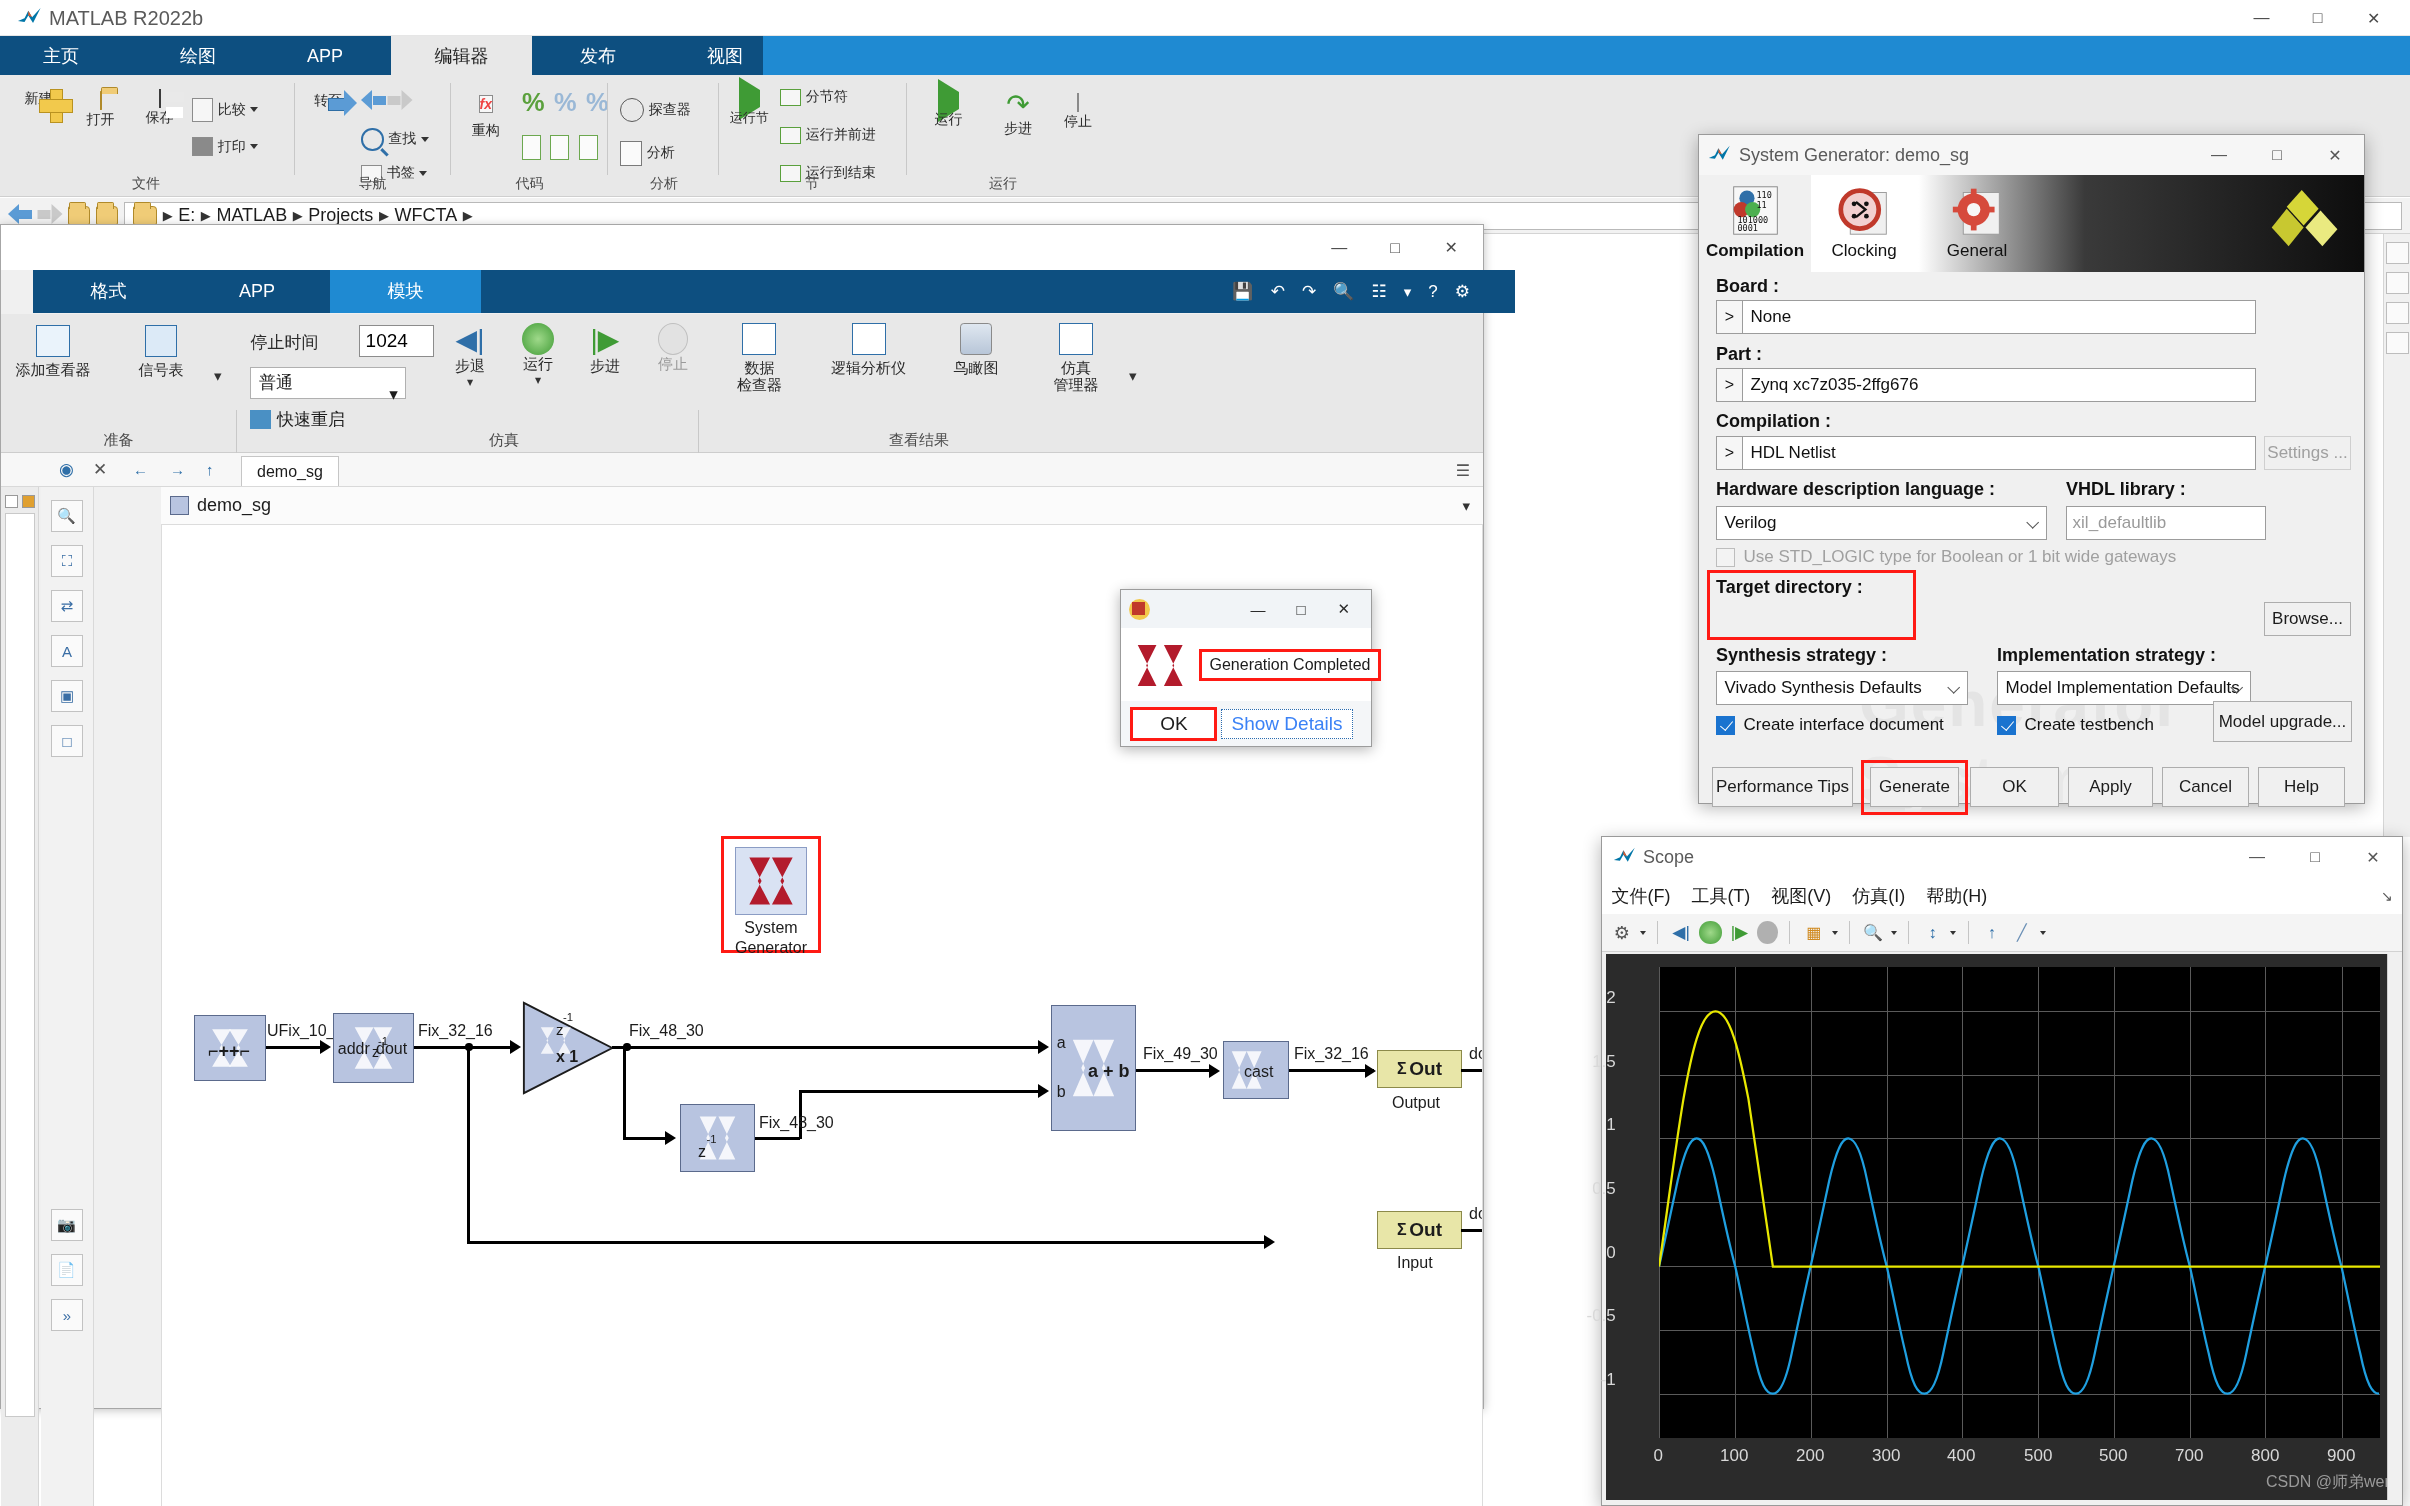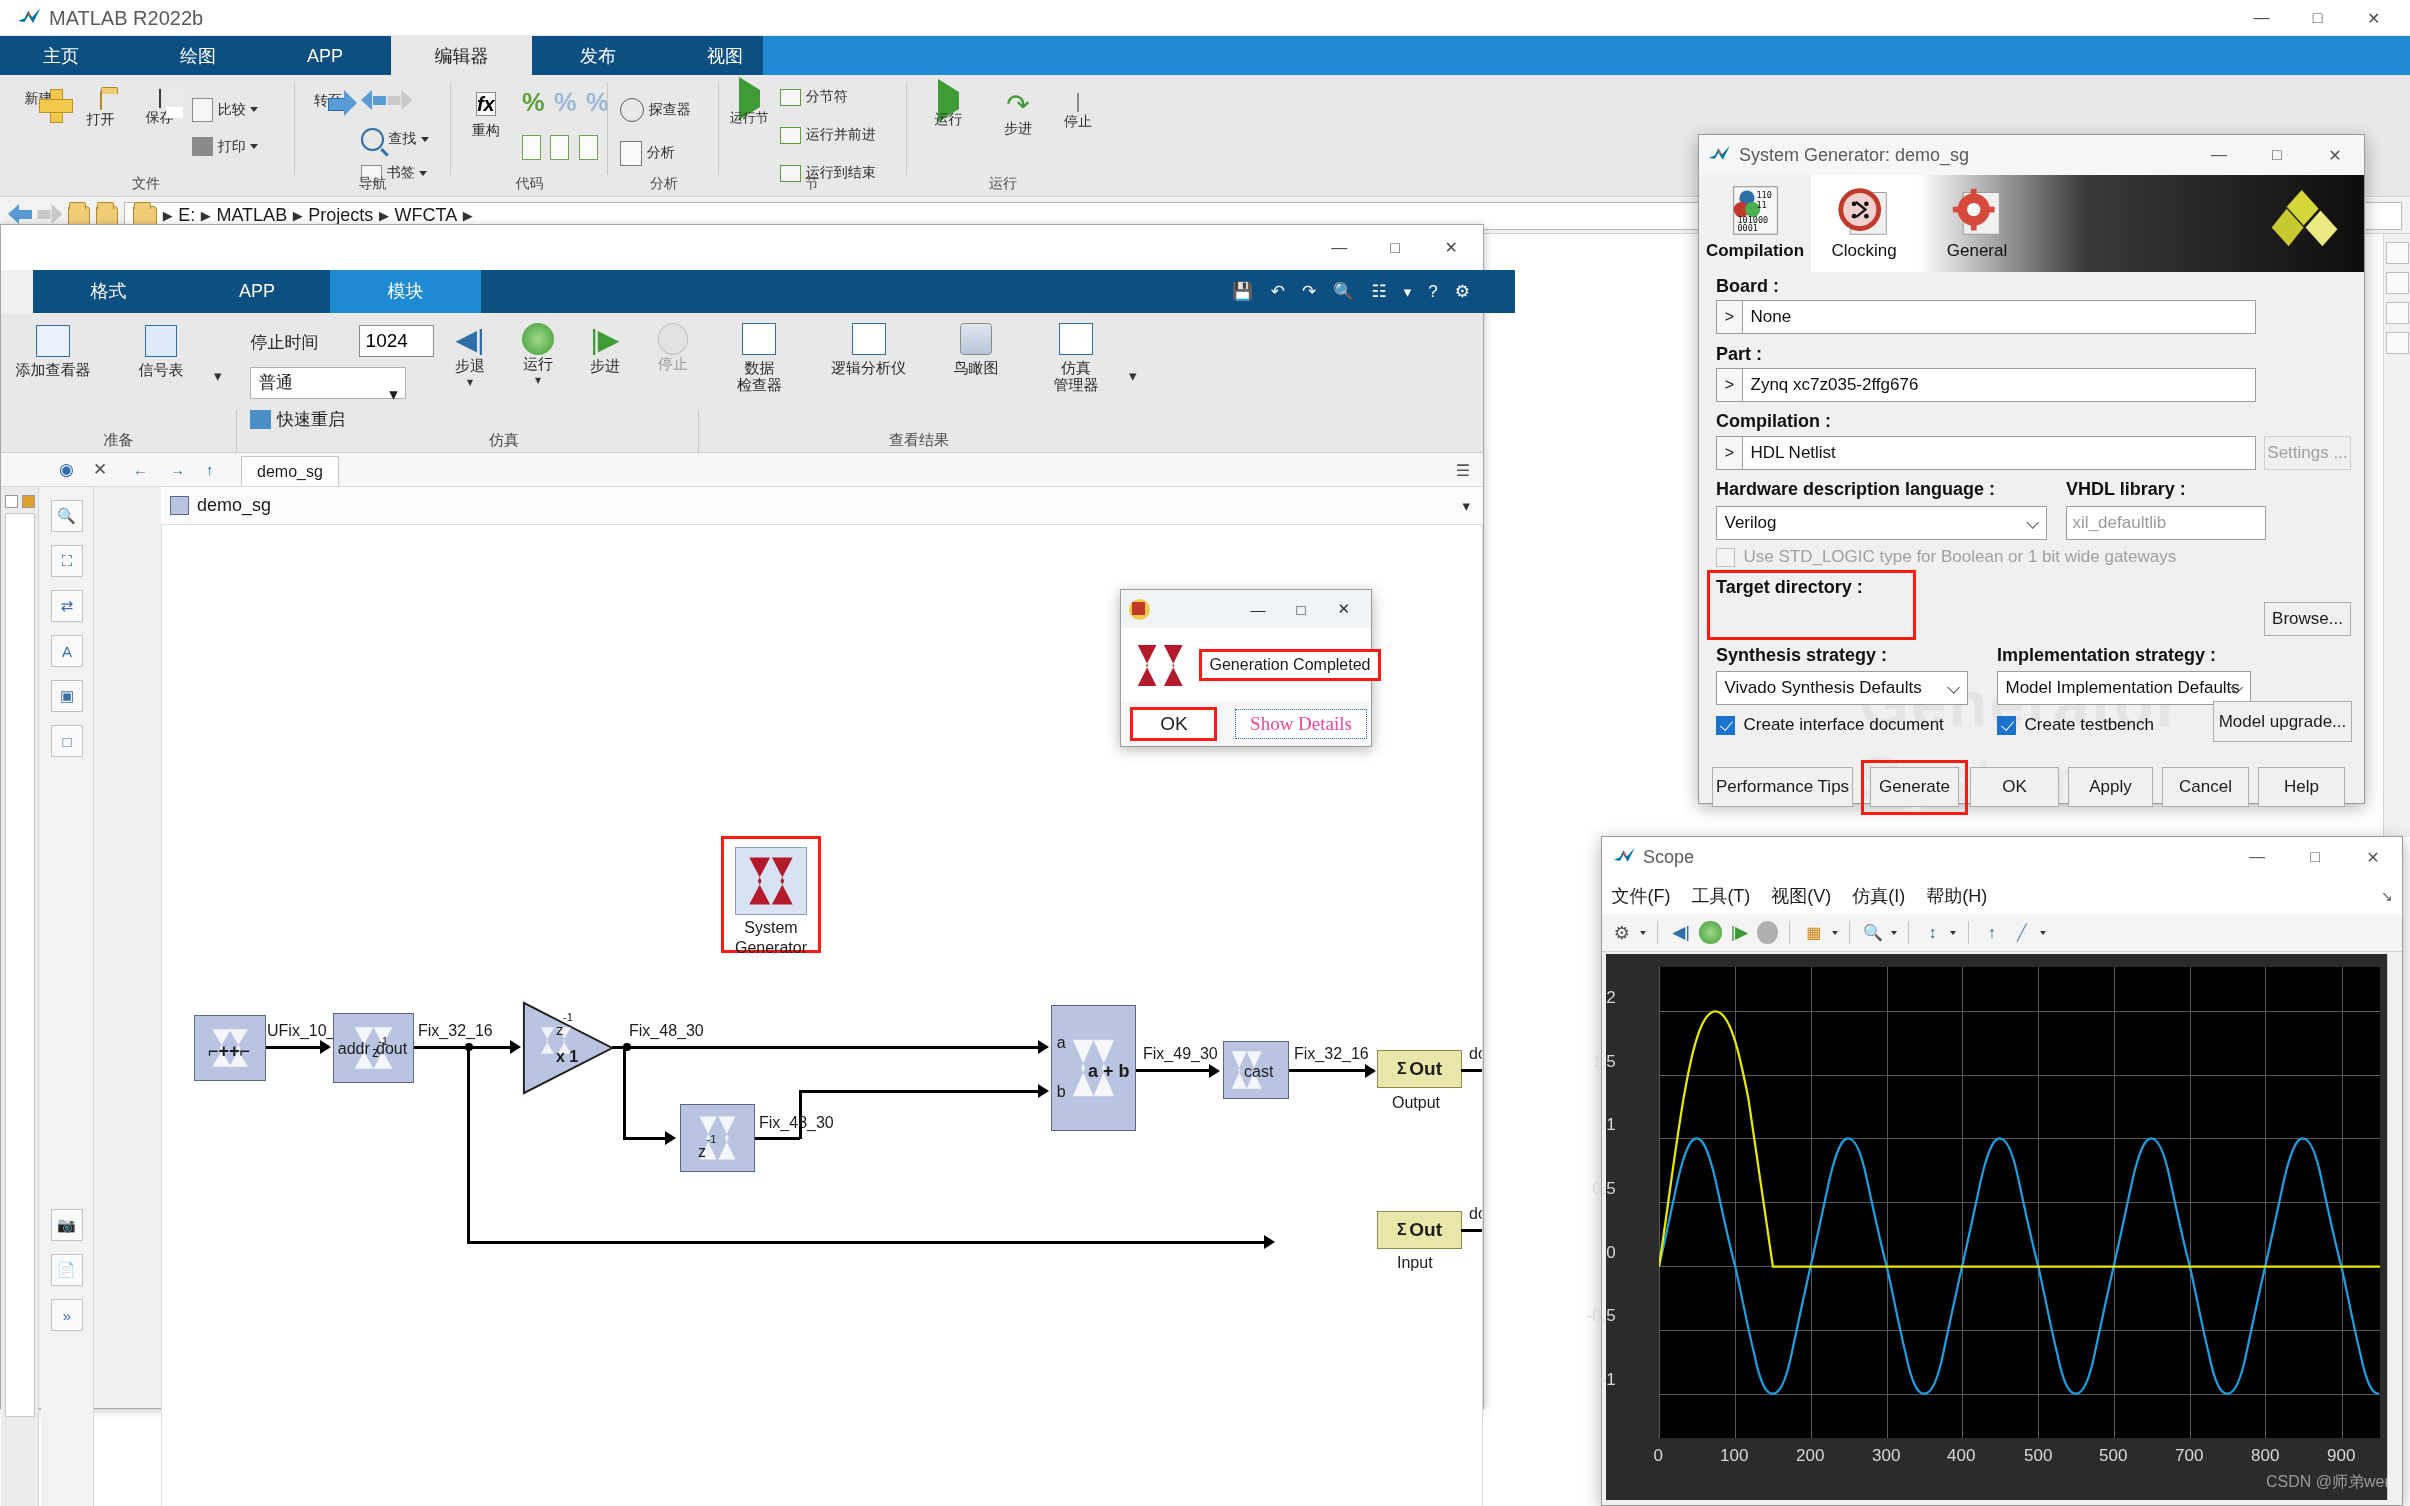--- a/index.html
+++ b/index.html
@@ -52,21 +52,21 @@
   .ic-arrowr{width:32px;height:26px;position:relative;}
   .ic-arrowr:before{content:"";position:absolute;left:0;top:7.5px;width:19px;height:11.3px;background:#5b9bd5;border:0.9px solid #2e6da4;}
   .ic-arrowr:after{content:"";position:absolute;left:16px;top:0;width:0;height:0;border-top:13px solid transparent;border-bottom:13px solid transparent;border-left:13px solid #5b9bd5;}
   .ic-arrowl{width:24.5px;height:21px;position:relative;}
   .ic-arrowl:before{content:"";position:absolute;right:0;top:5.6px;width:13px;height:9.4px;background:#5b9bd5;}
   .ic-arrowl:after{content:"";position:absolute;left:0;top:0;width:0;height:0;border-top:10.4px solid transparent;border-bottom:10.4px solid transparent;border-right:11.3px solid #5b9bd5;}
   .ic-arrowl.dim:before{background:#c9c9c9}.ic-arrowl.dim:after{border-right-color:#c9c9c9}
   .ic-arrowl.flip{transform:scaleX(-1);}
   .ic-mag{width:22.6px;height:22.6px;border:2.8px solid #2f6fa8;border-radius:50%;position:relative;}
   .ic-mag:after{content:"";position:absolute;right:-7.5px;bottom:-5.6px;width:9.4px;height:2.8px;background:#2f6fa8;transform:rotate(45deg);}
-  .ic-fx{width:28px;height:32px;background:#f8f8f8;border:0.9px solid #8c8c8c;position:relative;font-size:20px;font-style:italic;color:#000000;text-align:left;line-height:32px;font-weight:bold;}
+  .ic-fx{width:28px;height:32px;background:#f8f8f8;border:0.9px solid #8c8c8c;position:relative;font-size:14px;font-style:italic;color:#ef4444;text-align:left;line-height:32px;font-weight:bold;}
   .ic-pct{font-size:25.4px;color:#5aa03c;font-weight:bold;line-height:1;}
   .ic-green-doc{width:19px;height:24.5px;background:#fbfbfb;border:0.9px solid #6ca84f;}
   .ic-play{width:0;height:0;border-top:13px solid transparent;border-bottom:13px solid transparent;border-left:21px solid #3f9b35;}
   .ic-stopsq{width:21px;height:21px;background:#b9b9b9;border:0.9px solid #8a8a8a;}
   .ic-clock{width:24.5px;height:24.5px;border:1.9px solid #5a5a5a;border-radius:50%;}
   .ic-analyze{width:22.6px;height:24.5px;background:#fafafa;border:0.9px solid #7a7a7a;}
 
   
   .mw-addr{ position:absolute; left:0; top:198px; width:2411px; height:36px; background:#f2f2f2;
     border-bottom:0.9px solid #d4d4d4; display:flex; align-items:center; padding-left:7.5px; gap:5.6px;}
@@ -136,22 +136,22 @@
   .gc-tb{position:absolute;left:0;top:0;width:250px;height:38px;background:#f1f4f7;display:flex;align-items:center;}
   .gc-ico{width:21px;height:21px;margin-left:7.5px;border-radius:50%;background:#f2c94c;position:relative;overflow:hidden;}
   .gc-ico i{position:absolute;left:3.8px;top:3.8px;width:13px;height:13px;background:#c0392b;}
   .gc-btns{position:absolute;right:5.6px;top:0;display:flex;align-items:center;}
   .gc-btn{width:43px;height:38px;display:flex;align-items:center;justify-content:center;font-size:15px;color:#2b2b2b;}
   .gc-body{position:absolute;left:0;top:38px;width:250px;height:73px;background:#ffffff;}
   .gc-msgbox{position:absolute;left:78px;top:21px;padding:3.8px 7.5px;border:3.8px solid #ff1a14;font-size:16px;color:#1c1c1c;white-space:nowrap;background:#fff;}
   .gc-foot{position:absolute;left:0;top:111px;width:250px;height:45px;background:#f4f6f8;}
   .gc-ok{position:absolute;left:9.4px;top:5.6px;width:87px;height:34px;background:#ffffff;border:3.8px solid #ff1a14;
     display:flex;align-items:center;justify-content:center;font-size:19px;color:#1c1c1c;}
-  .gc-details{position:absolute;left:114px;top:7.5px;width:132px;height:30px;background:#ffffff;border:0.9px dotted #2b6cb0;
-    display:flex;align-items:center;justify-content:center;font-size:19px;color:#ec4899;font-family:Liberation Serif, serif;}
+  .gc-details{position:absolute;left:100px;top:7.5px;width:132px;height:30px;background:#ffffff;border:0.9px dotted #2b6cb0;
+    display:flex;align-items:center;justify-content:center;font-size:19px;color:#3b82f6;}
 
   
   .sg-win{position:absolute;left:1698px;top:134px;width:667px;height:670px;background:#f0f0f0;
     border:0.9px solid #9a9a9a;box-shadow:0 3.8px 17px rgba(0,0,0,.3);}
   .sg-tb{position:absolute;left:0;top:0;width:665px;height:40px;background:#f6f6f6;display:flex;align-items:center;}
   .sg-tb .t{margin-left:40px;font-size:18px;color:#5a5a5a;}
   .sg-tb .mlogo{position:absolute;left:9.4px;top:8.5px;width:22.6px;height:22.6px;}
   .sg-tbbtns{position:absolute;right:0;top:0;display:flex;}
   .sg-tbb{width:58px;height:40px;display:flex;align-items:center;justify-content:center;color:#555;font-size:16px;}
   .sg-banner{position:absolute;left:0;top:40px;width:665px;height:98px;

